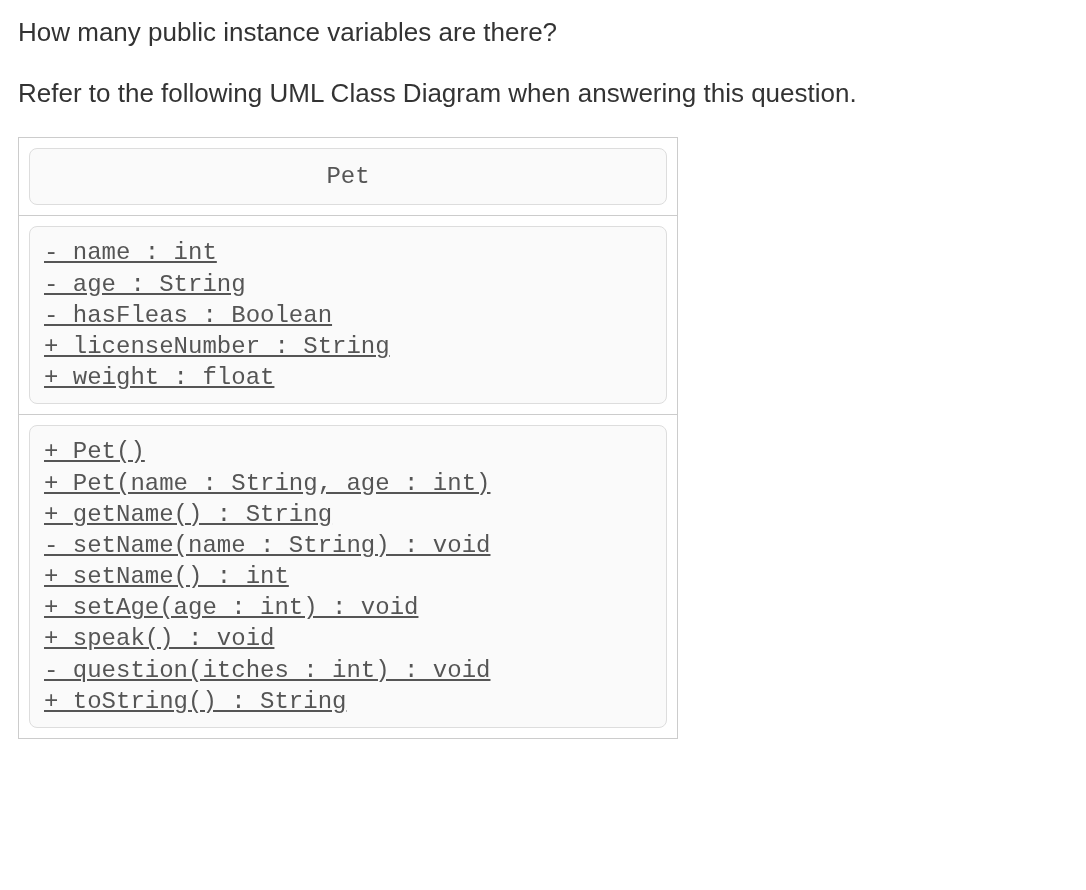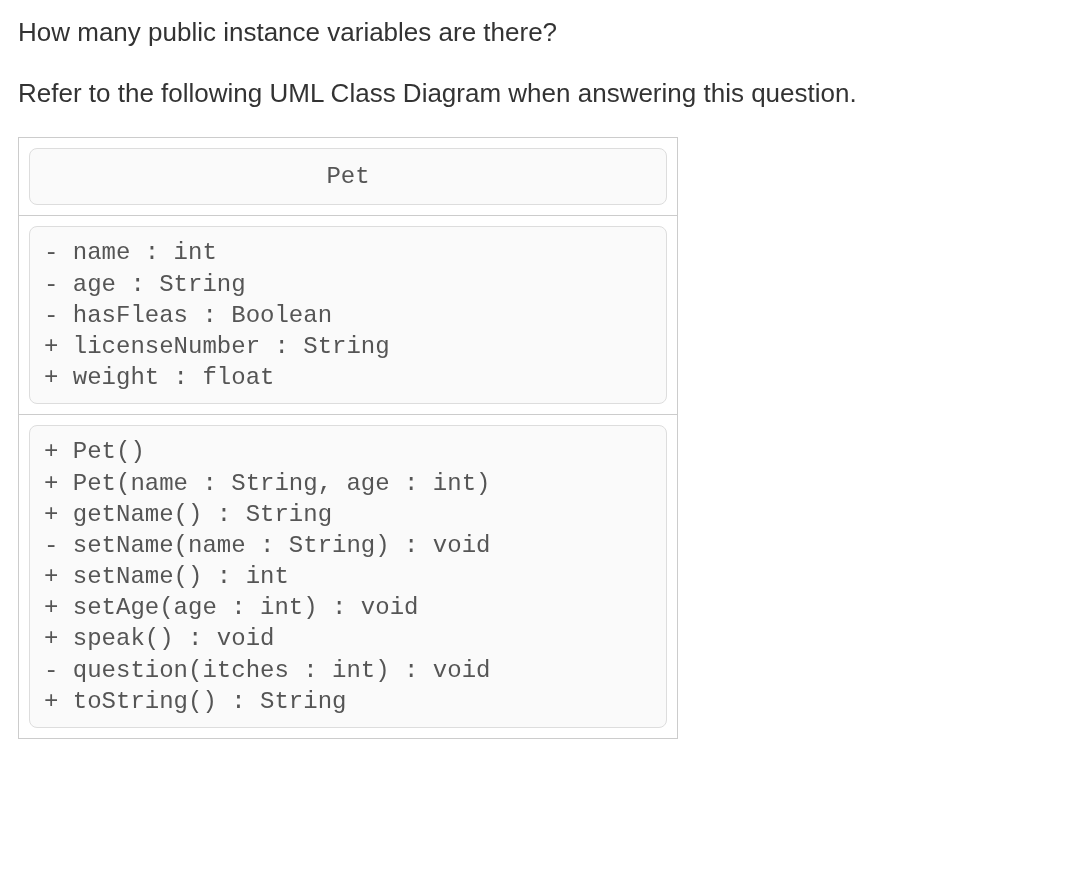--- a/index.html
+++ b/index.html
@@ -38,20 +38,21 @@
     }
     .uml-title {
       text-align: center;
       font-family: "Courier New", Courier, monospace;
       font-size: 24px;
       color: #555;
       padding: 12px 0;
     }
     .uml-line {
       white-space: pre;
+      text-decoration: underline;
     }
     hr.uml-divider {
       border: none;
       border-top: 1px solid #ccc;
       margin: 0;
     }
   </style>
 </head>
 <body>
 

